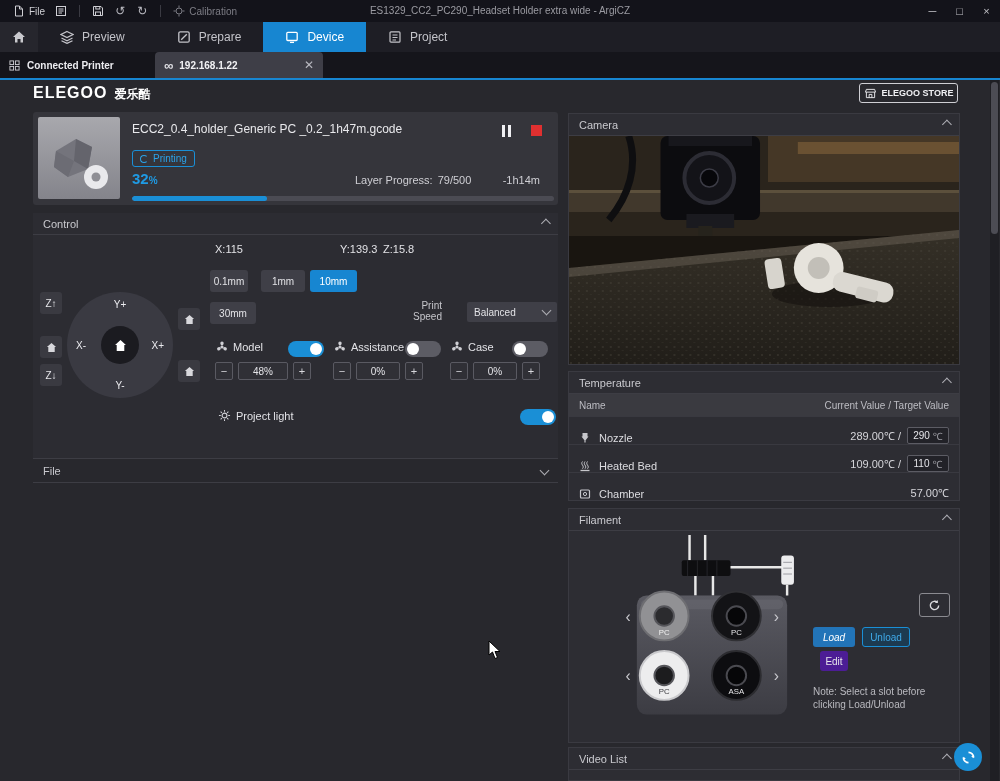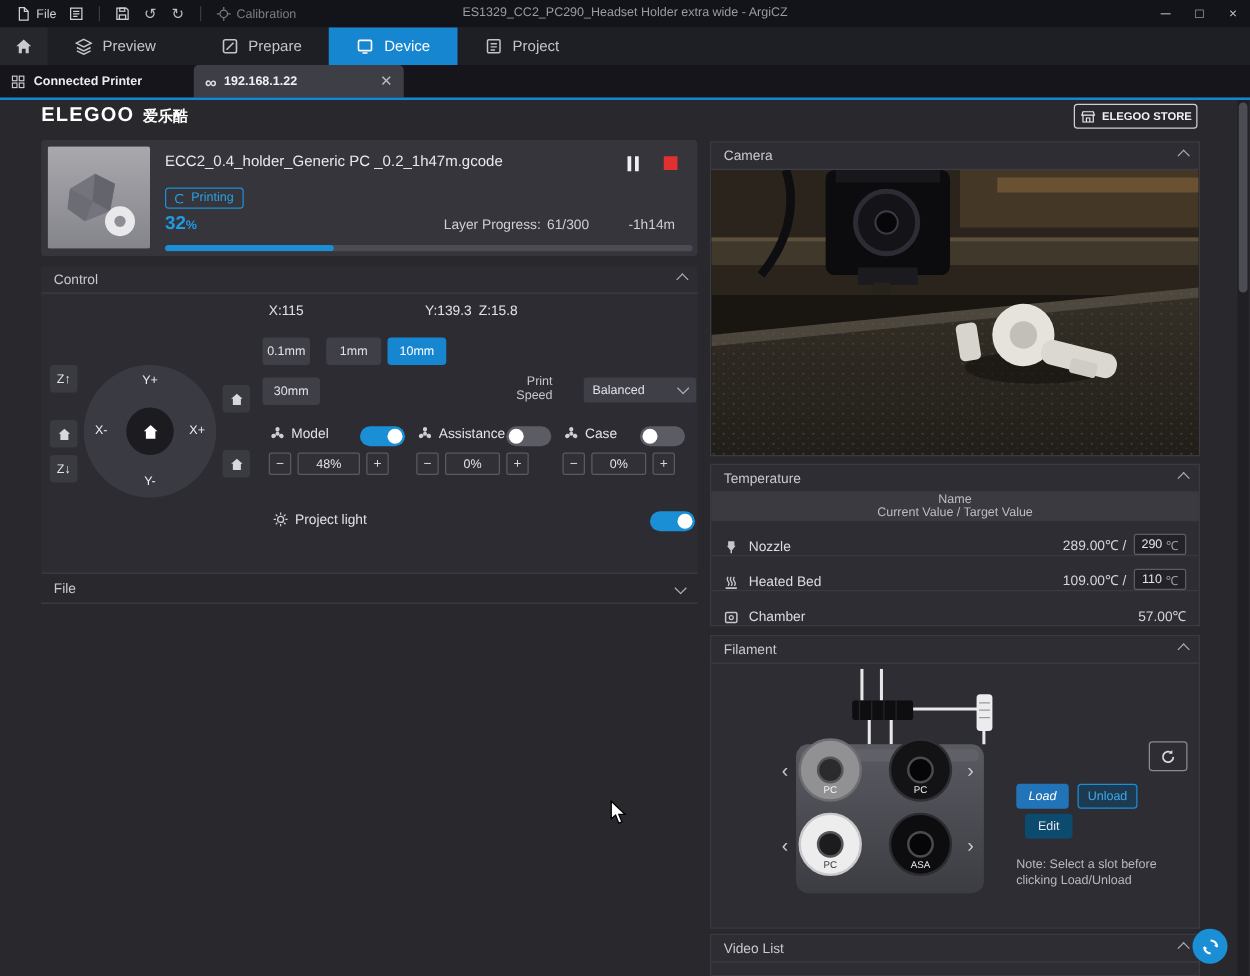--- a/index.html
+++ b/index.html
@@ -103,39 +103,39 @@
     background:#303036;color:#d8d8dc;display:flex;align-items:center;justify-content:center;font-size:11px;}
   .stepper-val{position:absolute;height:18px;border:1px solid #5a5a62;border-radius:2px;background:#303036;
     color:#e4e4e8;display:flex;align-items:center;justify-content:center;font-size:10px;}
 
   .file-sec{position:absolute;left:33px;top:458px;width:525px;height:25px;
     border-top:1px solid #3d3d44;border-bottom:1px solid #3d3d44;
     display:flex;align-items:center;justify-content:space-between;padding:0 10px;font-size:11px;color:#c9c9ce;}
 
   
   .thead{height:22px;background:#3a3a40;display:flex;align-items:center;justify-content:space-between;
-    padding:0 10px;font-size:10px;color:#bcbcc2;flex-direction:column;}
+    padding:0 10px;font-size:10px;color:#bcbcc2;}
   .trow{height:28px;display:flex;align-items:flex-end;justify-content:space-between;padding:0 10px;
     border-top:1px solid #393940;font-size:11px;color:#dcdce0;}
   .trow .nm{display:flex;align-items:center;gap:8px;}
   .rowic{width:12px;height:12px;color:#c6c6cb;}
   .tval{display:flex;align-items:center;gap:6px;font-size:11px;color:#d5d5da;}
   .tinput{width:42px;height:17px;background:#222228;border:1px solid #5c5c64;border-radius:2px;
     color:#e4e4e8;font-size:10px;display:flex;align-items:center;justify-content:center;gap:3px;}
   .tinput .u{color:#9d9da4;}
 
   
   .fil-body{position:absolute;left:0;top:22px;right:0;bottom:0;}
   .syncbtn{position:absolute;left:350px;top:62px;width:31px;height:24px;border:1px solid #8a8a90;
     border-radius:3px;display:flex;align-items:center;justify-content:center;color:#d8d8dc;}
   .fbtn{position:absolute;height:20px;border-radius:3px;display:flex;align-items:center;
     justify-content:center;font-size:10px;}
   .fbtn.load{left:244px;top:96px;width:42px;background:#2274b8;color:#fff;font-style:italic;}
   .fbtn.unload{left:293px;top:96px;width:48px;background:#1d3a50;border:1px solid #1a8fd6;color:#3fa9e8;}
-  .fbtn.edit{left:251px;top:120px;width:38px;background:#0c4a6e;color:#e6e6ea;}
+  .fbtn.edit{left:251px;top:120px;width:28px;background:#4c1d95;color:#e6e6ea;}
   .fnote{position:absolute;left:244px;top:154px;width:142px;font-size:10px;line-height:13px;color:#b9b9bf;}
 
   
   .scrollbar{position:absolute;left:990px;top:80px;width:9px;height:701px;background:#1f1f24;}
   .scroll-thumb{position:absolute;left:1px;top:2px;width:7px;height:152px;background:#4c4c54;border-radius:4px;}
   .fab{position:absolute;left:954px;top:743px;width:28px;height:28px;border-radius:50%;background:#1a8fd6;
     display:flex;align-items:center;justify-content:center;}
   .cursor{position:absolute;left:488px;top:640px;width:14px;height:20px;}
 </style>
 </head>
@@ -275,21 +275,21 @@
         <i></i>
       </div>
     <div class="stop-btn"></div>
     <div class="badge">
       <span class="spin"></span>
       <span>Printing</span>
     </div>
     <div class="pct"><span>32</span><small>%</small></div>
     <div class="layer">
       <span>Layer Progress:</span>
-      <span>61/300</span>
+      <span>79/500</span>
     </div>
     <div class="remain">-1h14m</div>
     <div class="pbar">
       <div class="pbar-fill" style="width:32%"></div>
     </div>
   </div>
 
   <div class="control">
     <div class="sec-head">
       <span>Control</span>

